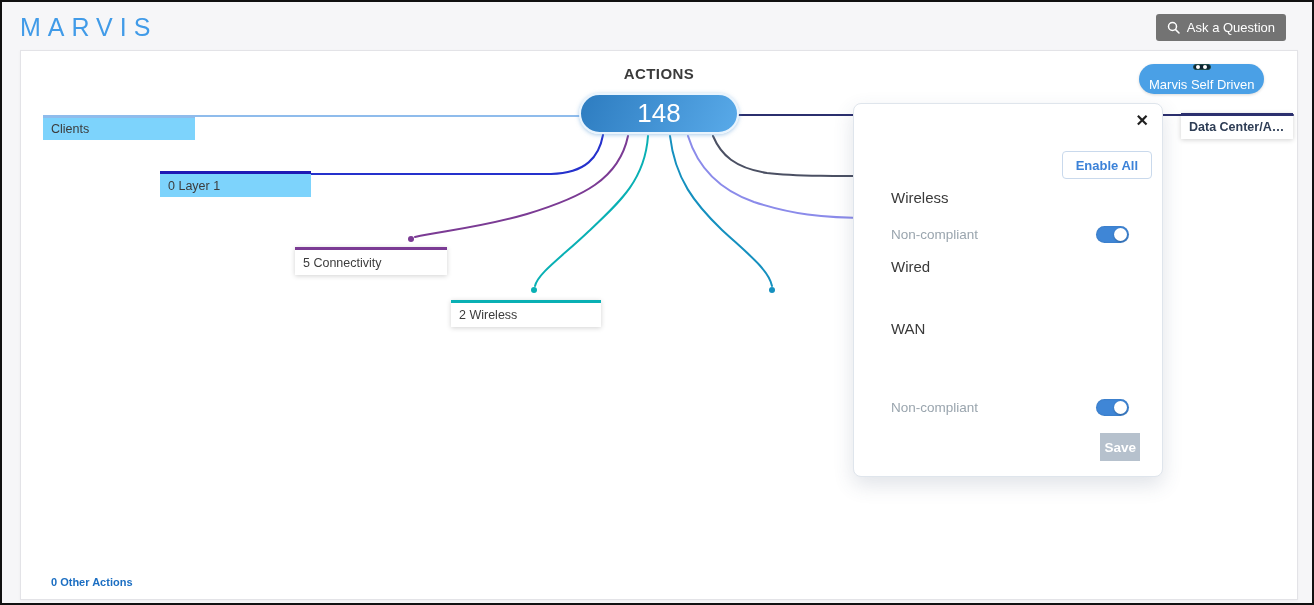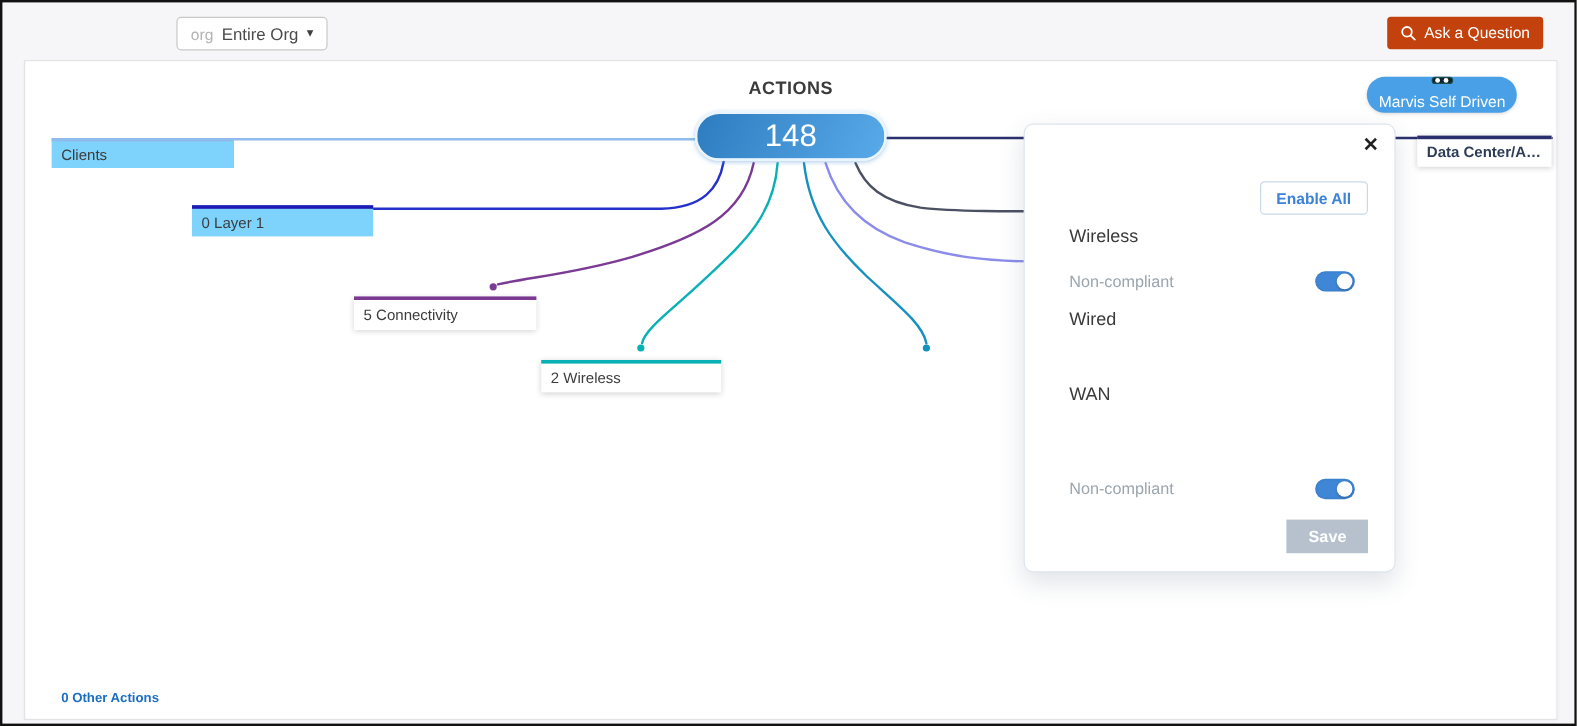--- a/index.html
+++ b/index.html
@@ -30,21 +30,21 @@
     background: #fff; border: 1px solid #c9c9c9; border-radius: 4px;
     cursor: pointer;
   }
   .org-prefix { color: #b3b3b3; font-size: 13px; }
   .org-value { color: #4a4a4a; font-size: 14px; }
   .org-caret { color: #3f3f3f; font-size: 11px; line-height: 1; }
   .ask-btn {
     position: absolute; right: 26px; top: 12px; height: 27px;
     display: flex; align-items: center; gap: 7px;
     padding: 0 11px;
-    background: #c2410c; border-radius: 3px;
+    background: #737373; border-radius: 3px;
     color: #fff; font-size: 13px; cursor: pointer;
   }
 
   
   .canvas {
     position: absolute; left: 18px; top: 48px;
     width: 1278px; height: 550px;
     background: #fff; border: 1px solid #e3e3e7;
     box-shadow: 0 1px 3px rgba(0,0,0,0.04);
   }
@@ -105,21 +105,21 @@
   .popover {
     position: absolute; left: 832px; top: 52px; width: 310px; height: 374px;
     background: #fff; border: 1px solid #dfe5ec; border-radius: 8px;
     box-shadow: 0 8px 20px rgba(60,80,110,0.16); z-index: 5;
   }
   .pop-close {
     position: absolute; top: 7px; right: 13px;
     font-size: 16px; font-weight: 700; color: #1f1f1f; cursor: pointer;
   }
   .enable-all {
-    position: absolute; top: 47px; right: 22px; height: 28px;
+    position: absolute; top: 47px; right: 10px; height: 28px;
     padding: 0 13px; display: flex; align-items: center;
     background: #fff; border: 1px solid #c9d9ec; border-radius: 4px;
     color: #3c82d8; font-size: 13px; font-weight: 600; cursor: pointer;
   }
   .pop-h {
     position: absolute; left: 37px;
     font-size: 15px; font-weight: 500; color: #3a3a3a;
   }
   .pop-row {
     position: absolute; left: 37px; right: 33px;
@@ -132,39 +132,35 @@
     background: #3f86d6; flex: 0 0 auto; cursor: pointer;
     box-shadow: inset 0 0 2px rgba(0,0,0,0.15);
   }
   .toggle .knob {
     position: absolute; right: 2px; top: 2px; width: 13px; height: 13px;
     border-radius: 50%; background: #fff;
     box-shadow: 0 1px 2px rgba(0,0,0,0.25);
   }
   .save-btn {
     position: absolute; top: 329px; right: 22px; height: 28px;
-    padding: 0 18px; display: flex; align-items: center;
+    padding: 0 4px; display: flex; align-items: center;
     background: #b6c1cd; border-radius: 0;
     color: #fff; font-size: 13.5px; font-weight: 700; cursor: pointer;
   }
   .h-wireless { top: 85px; }  .row-1 { top: 122px; }
   .h-wired    { top: 154px; } .row-2 { top: 184px; }
   .h-wan      { top: 216px; } .row-3 { top: 247px; } .row-4 { top: 295px; }
 </style>
 </head>
 <body>
 
 <div class="page">
 
   <div class="topbar">
-    <div class="org-select">
-      <span class="org-prefix">org</span>
-      <span class="org-value">Entire Org</span>
-      <span class="org-caret">▾</span>
-    </div>
+    <div class="logo">MARVIS</div>
     <div class="ask-btn">
       <svg width="13" height="13" viewBox="0 0 13 13">
         <circle cx="5.5" cy="5.5" r="4" fill="none" stroke="#fff" stroke-width="1.5"></circle>
         <line x1="8.6" y1="8.6" x2="12" y2="12" stroke="#fff" stroke-width="1.5" stroke-linecap="round"></line>
       </svg>
       <span>Ask a Question</span>
     </div>
   </div>
 
   <div class="canvas">

